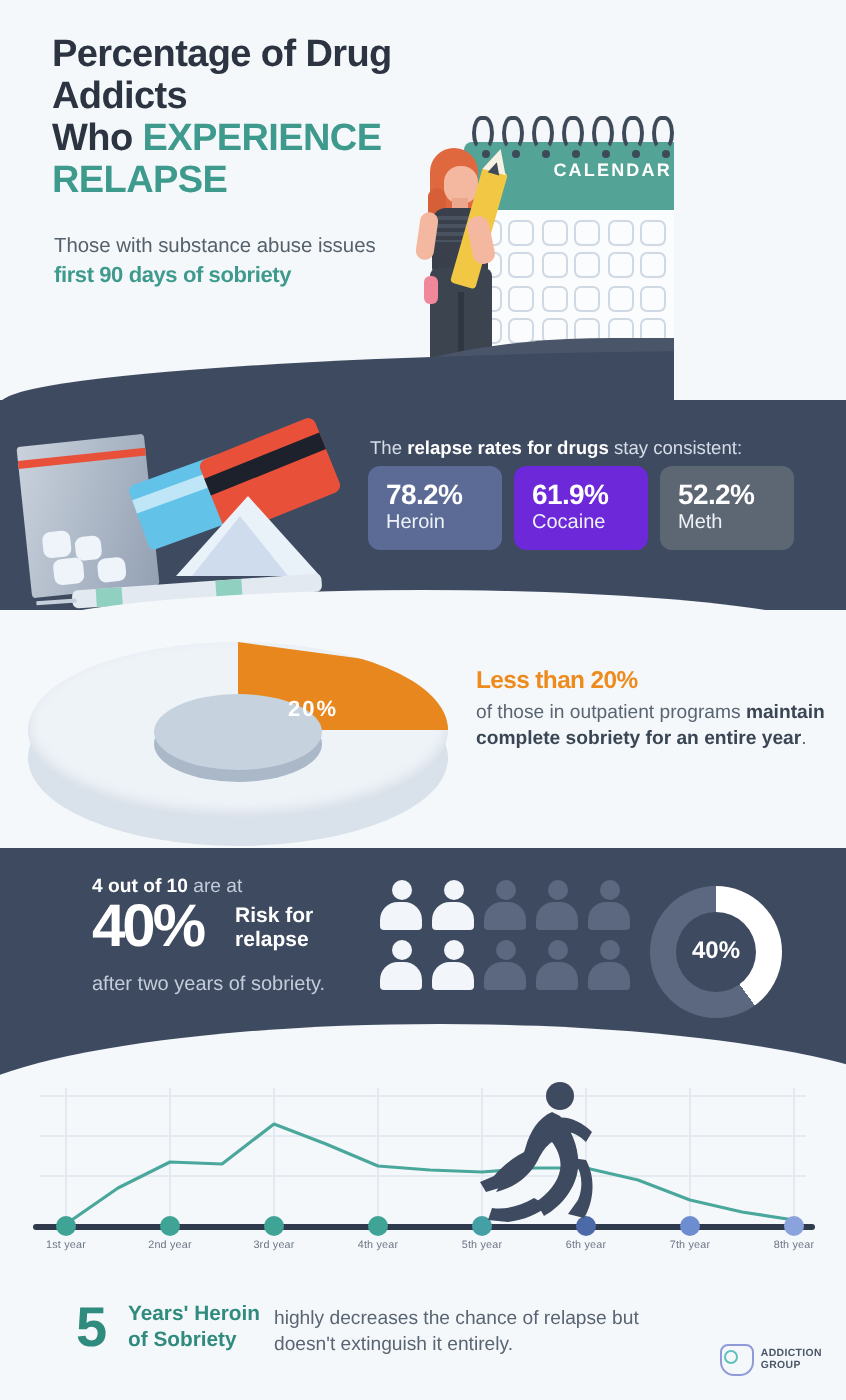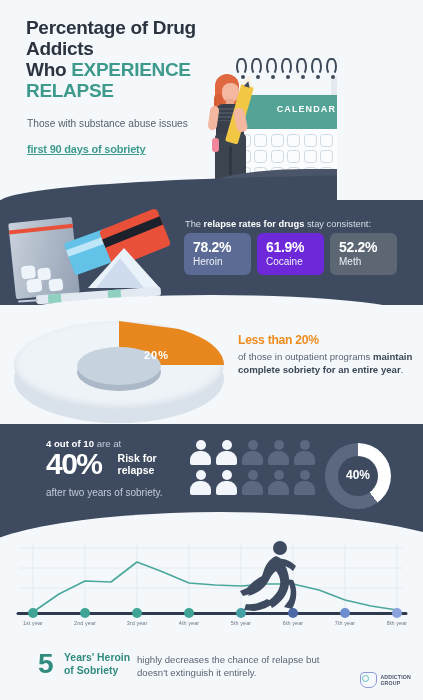--- a/index.html
+++ b/index.html
@@ -14,27 +14,27 @@
 
   
   .hero { position:absolute; left:0; top:0; width:337px; height:205px; background:#f5f8fb; overflow:hidden; }
   .hero-title { position:absolute; left:26px; top:17px; width:240px; }
   .hero-title .ln {
     font-size:19px; font-weight:bold; line-height:21px;
     color:#2b3440; letter-spacing:-0.3px;
   }
   .hero-title .accent { color:#3d9a8d; }
   .hero-sub { position:absolute; left:27px; top:117px; width:175px; font-size:10.2px; line-height:14.4px; color:#55606c; }
-  .hero-sub b { display:block; color:#3d9a8d; font-size:11px; margin-top:11px; letter-spacing:-0.2px;text-decoration:underline; }
+  .hero-sub b { display:block; color:#3d9a8d; font-size:11px; margin-top:0; letter-spacing:-0.2px; }
 
   
   .cal-wrap { position:absolute; left:207px; top:58px; width:216px; height:147px; }
   .cal-back { position:absolute; left:130px; top:22px; width:26px; height:118px; background:#d6dde6; border-radius:0 5px 5px 0; }
   .cal-back2 { position:absolute; left:124px; top:19px; width:22px; height:122px; background:#e4eaf0; border-radius:0 4px 4px 0; }
-  .cal-body { position:absolute; left:25px; top:13px; width:110px; height:130px; background:#fbfcfd; border-radius:4px; box-shadow:1px 2px 5px rgba(40,60,80,.12);margin-top:24px; }
+  .cal-body { position:absolute; left:25px; top:13px; width:110px; height:130px; background:#fbfcfd; border-radius:4px; box-shadow:1px 2px 5px rgba(40,60,80,.12); }
   .cal-head { position:absolute; left:0; top:0; width:110px; height:34px; background:#53a396; border-radius:4px 4px 0 0; }
   .cal-head span { position:absolute; right:6px; top:9px; color:#fff; font-size:9px; font-weight:bold; letter-spacing:1.1px; font-family:"Liberation Sans", sans-serif; }
   .cal-grid { position:absolute; left:6px; top:39px; width:99px; display:flex; flex-wrap:wrap; gap:3.4px; }
   .cal-cell { width:13px; height:13px; border:1.4px solid #cfd9e3; border-radius:3.5px; }
   .rings { position:absolute; left:27px; top:0; width:110px; height:22px; }
   .ring { position:absolute; top:0px; width:11px; height:17px; border:2.1px solid #3f4a59; border-radius:50%/60%; border-bottom-color:transparent; }
   .ring i { position:absolute; left:2.5px; bottom:-6px; width:4.5px; height:4.5px; background:#3f4a59; border-radius:50%; }
   .cal90 { position:absolute; left:101px; top:107px; width:30px; height:28px; }
   .cal90 .c { position:absolute; inset:0; border:2.2px solid #1fa463; border-radius:50%; }
   .cal90 .t { position:absolute; left:0; top:6px; width:30px; text-align:center; font-size:11px; font-weight:bold; color:#1fa463; }

